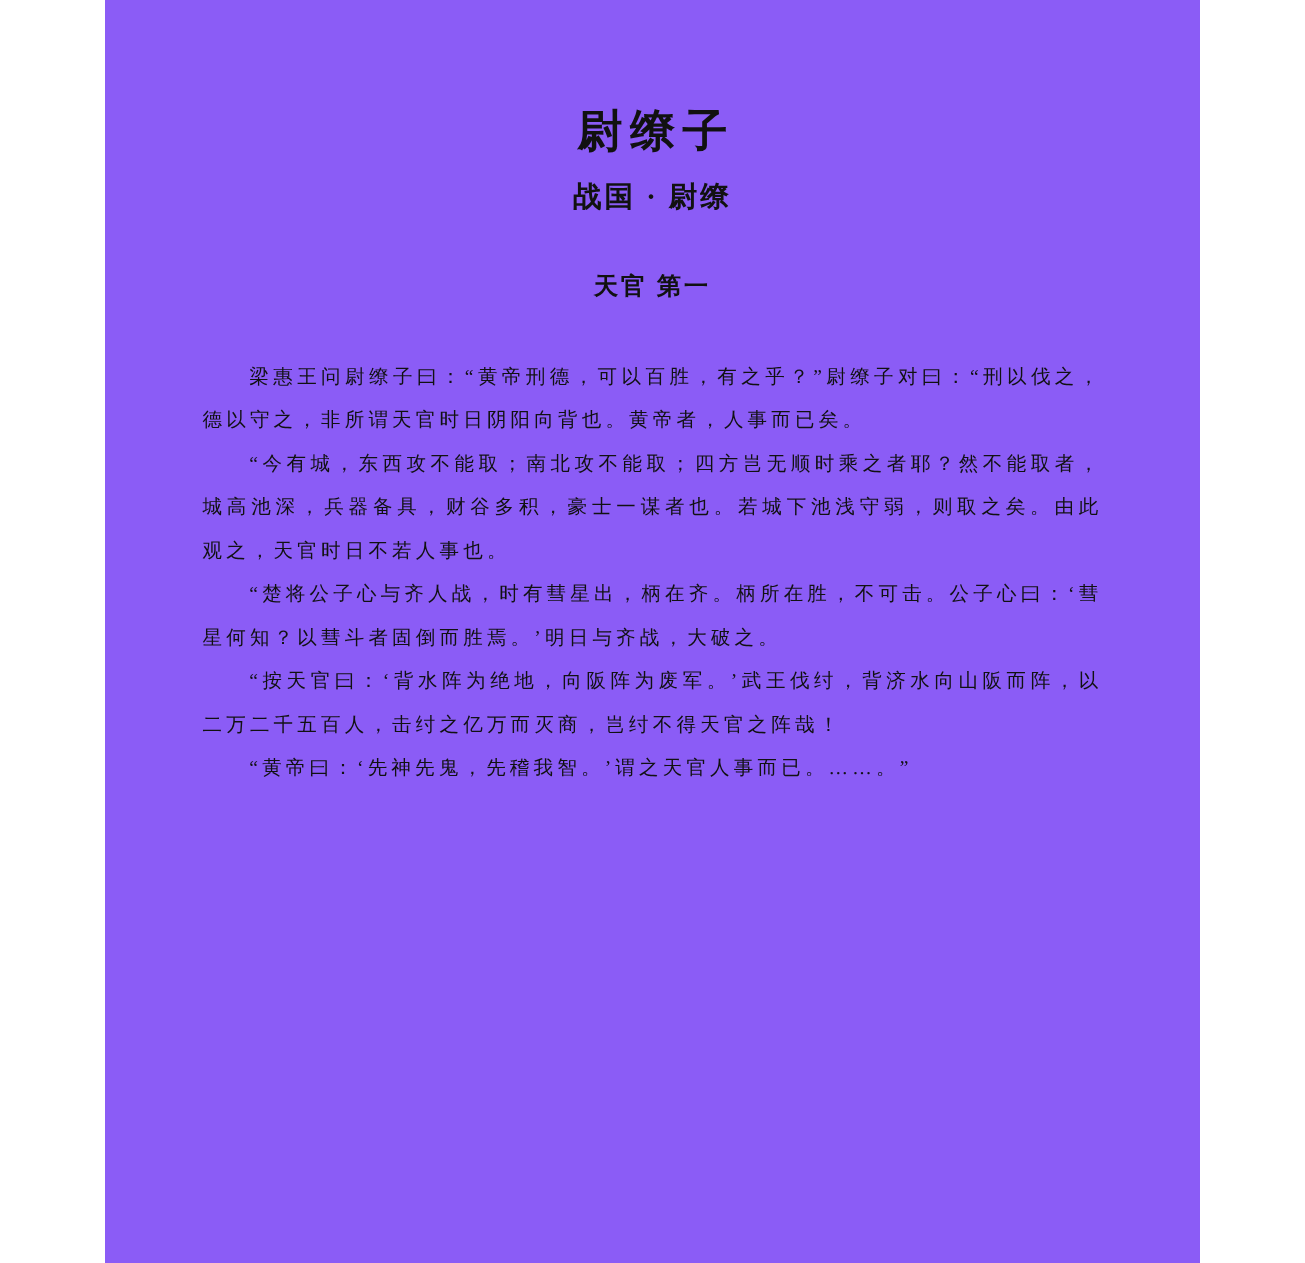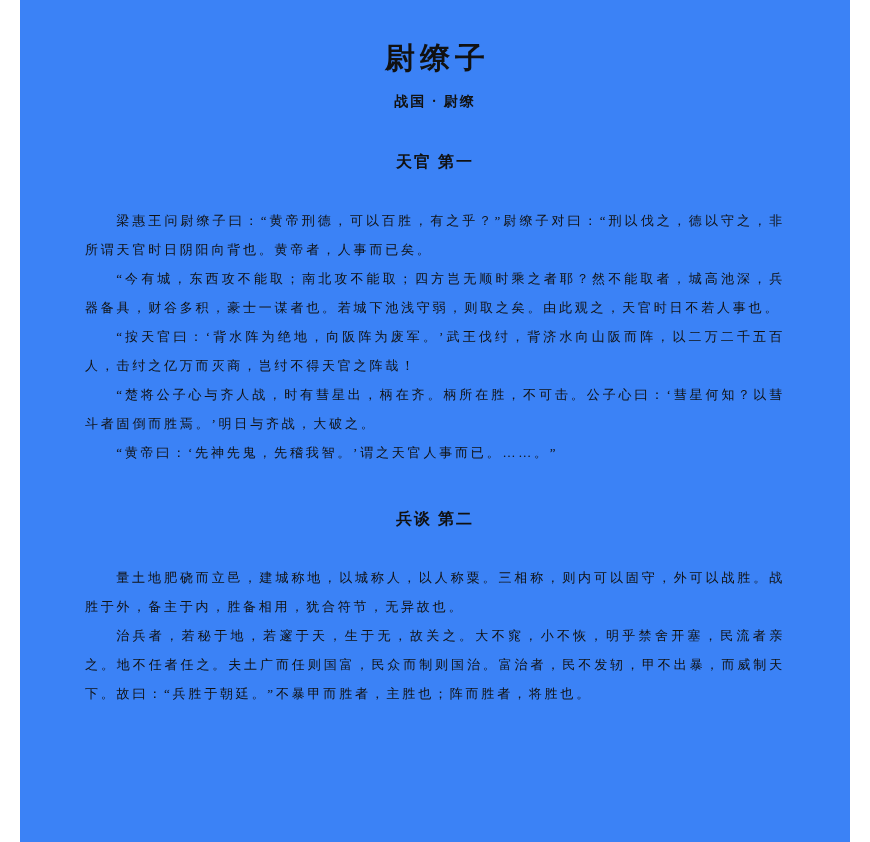--- a/index.html
+++ b/index.html
@@ -2,43 +2,43 @@
 <html><head>
 <meta charset="utf-8">
 <style>
   html, body {
     margin: 0;
     padding: 0;
     background: #ffffff;
   }
   .page {
     position: relative;
-    width: 830px;
+    width: 730px;
     height: 842px;
     margin: 0 auto;
-    background: #3b82f6;
+    background: #8b5cf6;
     box-sizing: border-box;
-    padding: 40px 65px 0 65px;
+    padding: 70px 65px 0 65px;
     overflow: hidden;
     font-family: "Liberation Serif", "DejaVu Serif", serif;
     color: #111111;
   }
   .doc-title {
     margin: 0 0 16px 0;
     text-align: center;
     font-size: 30px;
     line-height: 36px;
     font-weight: bold;
     letter-spacing: 5px;
     text-indent: 5px; 
   }
   .doc-subtitle {
     margin: 0;
     text-align: center;
-    font-size: 14px;
+    font-size: 19px;
     line-height: 20px;
     font-weight: bold;
     letter-spacing: 2px;
   }
   .section-heading {
     margin: 40px 0 34px 0;
     text-align: center;
     font-size: 16px;
     line-height: 20px;
     font-weight: bold;
@@ -63,25 +63,19 @@
 
   <h1 class="doc-title">尉缭子</h1>
 
   <p class="doc-subtitle">战国 · 尉缭</p>
 
   <div class="section">
     <h2 class="section-heading">天官 第一</h2>
 
     <p class="body-paragraph">梁惠王问尉缭子曰：“黄帝刑德，可以百胜，有之乎？”尉缭子对曰：“刑以伐之，德以守之，非所谓天官时日阴阳向背也。黄帝者，人事而已矣。</p>
     <p class="body-paragraph">“今有城，东西攻不能取；南北攻不能取；四方岂无顺时乘之者耶？然不能取者，城高池深，兵器备具，财谷多积，豪士一谋者也。若城下池浅守弱，则取之矣。由此观之，天官时日不若人事也。</p>
+    <p class="body-paragraph">“楚将公子心与齐人战，时有彗星出，柄在齐。柄所在胜，不可击。公子心曰：‘彗星何知？以彗斗者固倒而胜焉。’明日与齐战，大破之。</p>
     <p class="body-paragraph">“按天官曰：‘背水阵为绝地，向阪阵为废军。’武王伐纣，背济水向山阪而阵，以二万二千五百人，击纣之亿万而灭商，岂纣不得天官之阵哉！</p>
-    <p class="body-paragraph">“楚将公子心与齐人战，时有彗星出，柄在齐。柄所在胜，不可击。公子心曰：‘彗星何知？以彗斗者固倒而胜焉。’明日与齐战，大破之。</p>
     <p class="body-paragraph">“黄帝曰：‘先神先鬼，先稽我智。’谓之天官人事而已。……。”</p>
   </div>
 
-  <div class="section">
-    <h2 class="section-heading second">兵谈 第二</h2>
-
-    <p class="body-paragraph">量土地肥硗而立邑，建城称地，以城称人，以人称粟。三相称，则内可以固守，外可以战胜。战胜于外，备主于内，胜备相用，犹合符节，无异故也。</p>
-    <p class="body-paragraph">治兵者，若秘于地，若邃于天，生于无，故关之。大不窕，小不恢，明乎禁舍开塞，民流者亲之。地不任者任之。夫土广而任则国富，民众而制则国治。富治者，民不发轫，甲不出暴，而威制天下。故曰：“兵胜于朝廷。”不暴甲而胜者，主胜也；阵而胜者，将胜也。</p>
-  </div>
 
 </div>
 
 </body></html>

